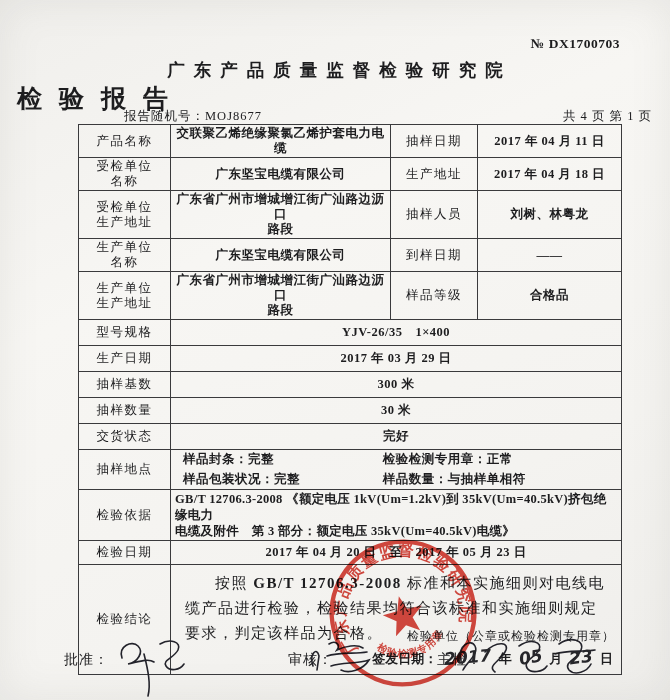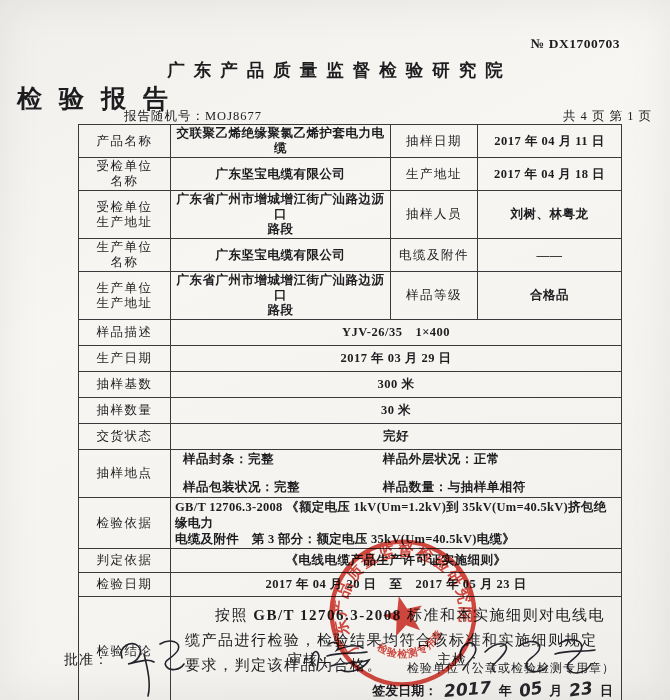--- a/index.html
+++ b/index.html
@@ -17,21 +17,21 @@
   .meta-row{position:absolute;top:108px;left:84px;width:528px;display:flex;
     justify-content:space-between;font-size:12.5px;letter-spacing:1px;margin-left:40px;}
   table.main{position:absolute;top:124px;left:78px;width:543px;border-collapse:collapse;
     table-layout:fixed;font-size:12.5px;}
   td{border:1px solid #3a3a3c;padding:1px 4px;vertical-align:middle;overflow:hidden;}
   td.lbl{text-align:center;white-space:pre-line;letter-spacing:1.5px;line-height:15px;}
   td.val{text-align:center;white-space:pre-line;font-weight:600;letter-spacing:.5px;line-height:15px;}
   tr.h28 td{height:28px}tr.h30 td{height:30px}tr.h23 td{height:23px}
   tr.h34 td{height:34px}tr.h35 td{height:35px}tr.h21 td{height:21px}
   tr.h103 td{height:103px}
-  .desc-grid{display:grid;grid-template-columns:46% 54%;row-gap:11px;text-align:left;
+  .desc-grid{display:grid;grid-template-columns:46% 54%;row-gap:3px;text-align:left;
     padding-left:8px;font-weight:600;letter-spacing:.5px;}
   .basis-cell{text-align:left;white-space:pre-line;font-weight:600;line-height:16px;letter-spacing:.3px;}
   .concl-cell{position:relative;text-align:left;padding:6px 10px 0 14px;vertical-align:top;}
   .concl-p{font-size:15px;line-height:25px;letter-spacing:1.5px;text-indent:2em;margin:0;}
   .concl-std{font-weight:bold;}
   .unit-line{position:absolute;top:63px;right:6px;font-size:12px;letter-spacing:1px;z-index:2;}
   .issue-line{position:absolute;top:82px;right:8px;font-size:13px;font-weight:600;z-index:2;
     display:flex;align-items:baseline;gap:7px;}
   .issue-label{z-index:1;}
   .hand{font-family:"DejaVu Sans",sans-serif;font-style:italic;font-weight:600;font-size:17px;
@@ -85,34 +85,34 @@
 生产地址</td>
       <td class="val">广东省广州市增城增江街广汕路边沥口
 路段</td>
       <td class="lbl">抽样人员</td>
       <td class="val">刘树、林粤龙</td>
     </tr>
     <tr class="h30">
       <td class="lbl">生产单位
 名称</td>
       <td class="val">广东坚宝电缆有限公司</td>
-      <td class="lbl">电缆及附件</td>
+      <td class="lbl">到样日期</td>
       <td class="val">——</td>
     </tr>
     <tr class="h30">
       <td class="lbl">生产单位
 生产地址</td>
       <td class="val">广东省广州市增城增江街广汕路边沥口
 路段</td>
       <td class="lbl">样品等级</td>
       <td class="val">合格品</td>
     </tr>
 
     <tr class="h23">
-      <td class="lbl">样品描述</td>
+      <td class="lbl">型号规格</td>
       <td class="val" colspan="3">YJV-26/35　1×400</td>
     </tr>
     <tr class="h23">
       <td class="lbl">生产日期</td>
       <td class="val" colspan="3">2017 年 03 月 29 日</td>
     </tr>
     <tr class="h23">
       <td class="lbl">抽样基数</td>
       <td class="val" colspan="3">300 米</td>
     </tr>
@@ -123,35 +123,31 @@
     <tr class="h23">
       <td class="lbl">交货状态</td>
       <td class="val" colspan="3">完好</td>
     </tr>
 
     <tr class="h34">
       <td class="lbl">抽样地点</td>
       <td colspan="3">
         <div class="desc-grid">
           <span>样品封条：完整</span>
-          <span>样品外层状况：正常</span>
+          <span>检验检测专用章：正常</span>
           <span>样品包装状况：完整</span>
           <span>样品数量：与抽样单相符</span>
         </div>
       </td>
     </tr>
 
     <tr class="h35">
       <td class="lbl">检验依据</td>
       <td colspan="3" class="basis-cell">GB/T 12706.3-2008 《额定电压 1kV(Um=1.2kV)到 35kV(Um=40.5kV)挤包绝缘电力
 电缆及附件　第 3 部分：额定电压 35kV(Um=40.5kV)电缆》</td>
-    </tr>
-    <tr class="h21">
-      <td class="lbl">判定依据</td>
-      <td colspan="3" class="val">《电线电缆产品生产许可证实施细则》</td>
     </tr>
     <tr class="h21">
       <td class="lbl">检验日期</td>
       <td colspan="3" class="val">2017 年 04 月 20 日　至　2017 年 05 月 23 日</td>
     </tr>
 
     <tr class="h103">
       <td class="lbl">检验结论</td>
       <td colspan="3" class="concl-cell">
         <p class="concl-p"><span>按照 </span><span class="concl-std">GB/T 12706.3-2008</span><span> 标准和本实施细则对电线电缆产品进行检验，检验结果均符合该标准和实施细则规定要求，判定该样品为合格。</span></p>

